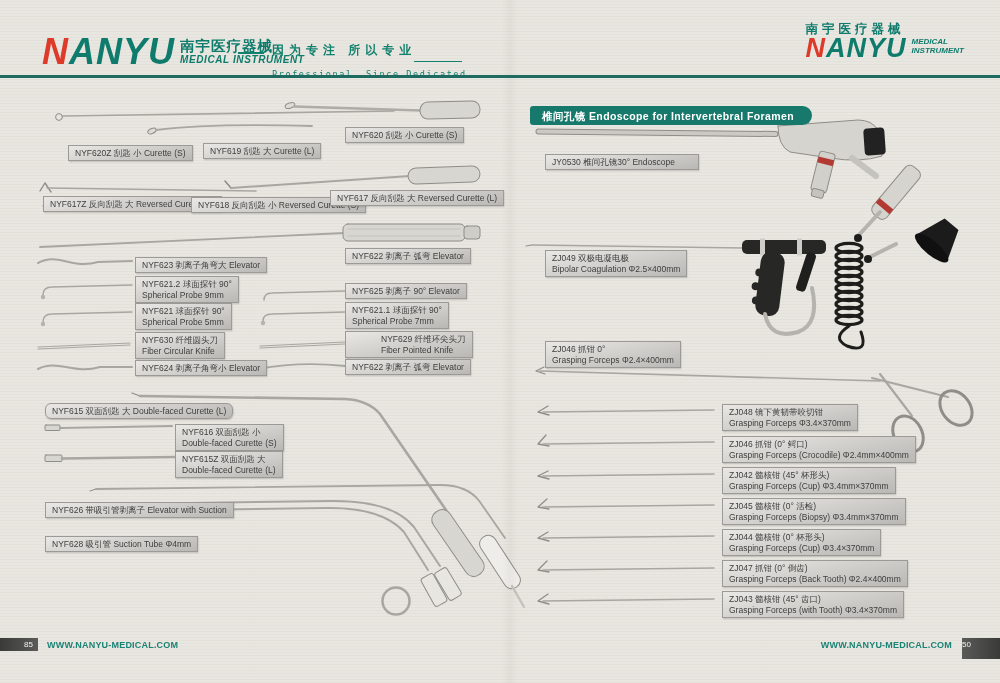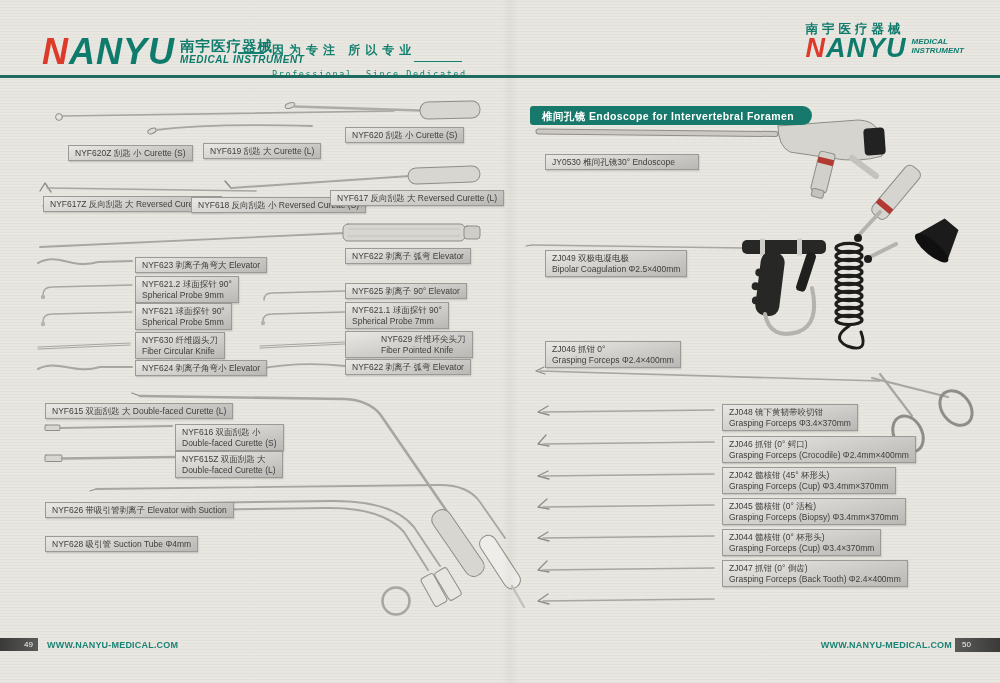--- a/index.html
+++ b/index.html
@@ -34,22 +34,22 @@
   
   .lbl{position:absolute;background:linear-gradient(168deg,#e9e8e5 0%,#d3d2cf 45%,#b9b8b5 100%);
     border:1px solid #9b9a96;box-shadow:0.5px 1px 1.5px rgba(60,60,55,0.28);
     color:#3e3e3c;font-size:8.5px;line-height:11px;padding:1.5px 6px;white-space:nowrap;}
   .lbl .ln{display:block;}
   .banner{position:absolute;left:530px;top:106px;background:#17796b;color:#ffffff;font-weight:bold;
     font-size:10.5px;line-height:12px;padding:3.5px 18px 3.5px 12px;border-radius:4px 12px 12px 4px;letter-spacing:0.4px;}
   
   .fbarL{position:absolute;left:0;top:638px;width:33px;height:13px;background:linear-gradient(90deg,#3a3a38,#5a5a58);
     color:#f2f2f0;font-size:8px;line-height:13px;text-align:right;padding-right:5px;}
-  .fbarR{position:absolute;right:0;top:638px;width:38px;height:14px;background:linear-gradient(90deg,#5a5a58,#3a3a38);
-    color:#f2f2f0;font-size:8px;line-height:13px;padding-left:7px;margin-left:40px;}
+  .fbarR{position:absolute;right:0;top:638px;width:38px;height:21px;background:linear-gradient(90deg,#5a5a58,#3a3a38);
+    color:#f2f2f0;font-size:8px;line-height:13px;padding-left:0;margin-left:40px;}
   .siteL{position:absolute;left:47px;top:640px;font-size:9px;font-weight:bold;color:#1b8376;letter-spacing:0.2px;}
   .siteR{position:absolute;right:48px;top:640px;font-size:9px;font-weight:bold;color:#1b8376;letter-spacing:0.2px;}
 </style>
 </head>
 <body>
 
 <div class="page">
 
   <svg class="art" width="1000" height="683" viewBox="0 0 1000 683">
     <g stroke="#8f8d88" fill="none" stroke-linecap="round">
@@ -294,21 +294,21 @@
       <span class="ln">NYF621.1 球面探针 90°</span>
       <span class="ln">Spherical Probe 7mm</span>
     </div>
   <div class="lbl" style="left:345px;top:331px;padding-left:35px;">
       <span class="ln">NYF629 纤维环尖头刀</span>
       <span class="ln">Fiber Pointed Knife</span>
     </div>
   <div class="lbl" style="left:345px;top:359px;">
       <span class="ln">NYF622 剥离子 弧弯 Elevator</span>
     </div>
-  <div class="lbl" style="left:45px;top:403px;">
+  <div class="lbl" style="left:45px;top:403px;border-radius:6px;">
       <span class="ln">NYF615 双面刮匙 大  Double-faced Curette (L)</span>
     </div>
   <div class="lbl" style="left:175px;top:424px;">
       <span class="ln">NYF616 双面刮匙 小</span>
       <span class="ln">Double-faced Curette (S)</span>
     </div>
   <div class="lbl" style="left:175px;top:451px;">
       <span class="ln">NYF615Z 双面刮匙 大</span>
       <span class="ln">Double-faced Curette (L)</span>
     </div>
@@ -348,19 +348,23 @@
       <span class="ln">Grasping Forceps (Biopsy)  Φ3.4mm×370mm</span>
     </div>
   <div class="lbl" style="left:722px;top:529px;">
       <span class="ln">ZJ044 髓核钳 (0°  杯形头)</span>
       <span class="ln">Grasping Forceps (Cup)  Φ3.4×370mm</span>
     </div>
   <div class="lbl" style="left:722px;top:560px;">
       <span class="ln">ZJ047 抓钳 (0°  倒齿)</span>
       <span class="ln">Grasping Forceps (Back Tooth)  Φ2.4×400mm</span>
     </div>
-
-  <div class="fbarL">49</div>
+  <div class="lbl" style="left:722px;top:591px;">
+      <span class="ln">ZJ043 髓核钳 (45°  齿口)</span>
+      <span class="ln">Grasping Forceps (with Tooth)  Φ3.4×370mm</span>
+    </div>
+
+  <div class="fbarL">85</div>
   <div class="siteL">WWW.NANYU-MEDICAL.COM</div>
   <div class="siteR">WWW.NANYU-MEDICAL.COM</div>
   <div class="fbarR">50</div>
 
 </div>
 
 </body></html>

